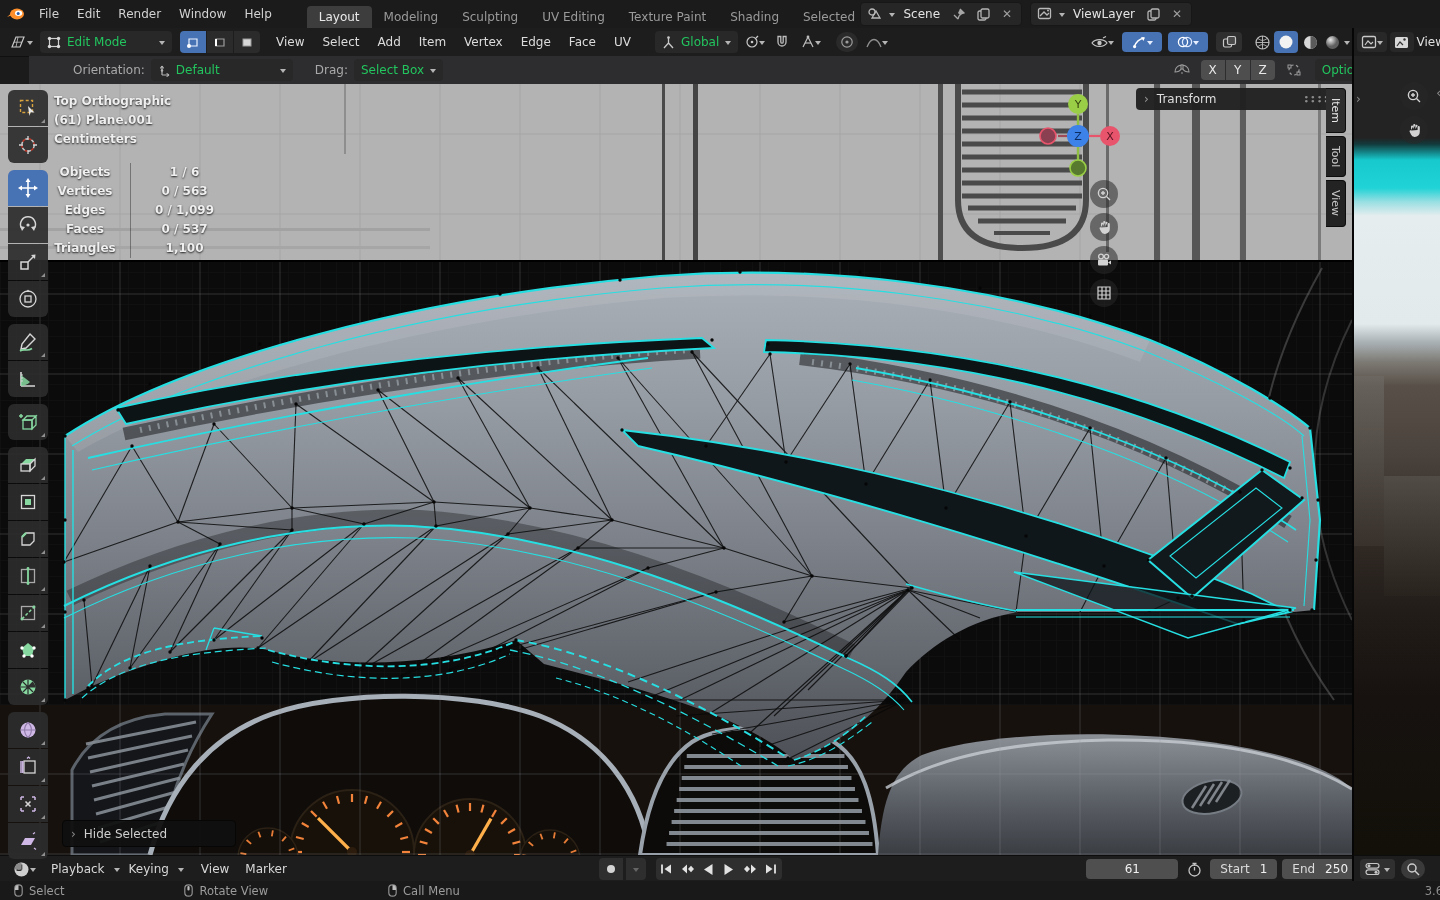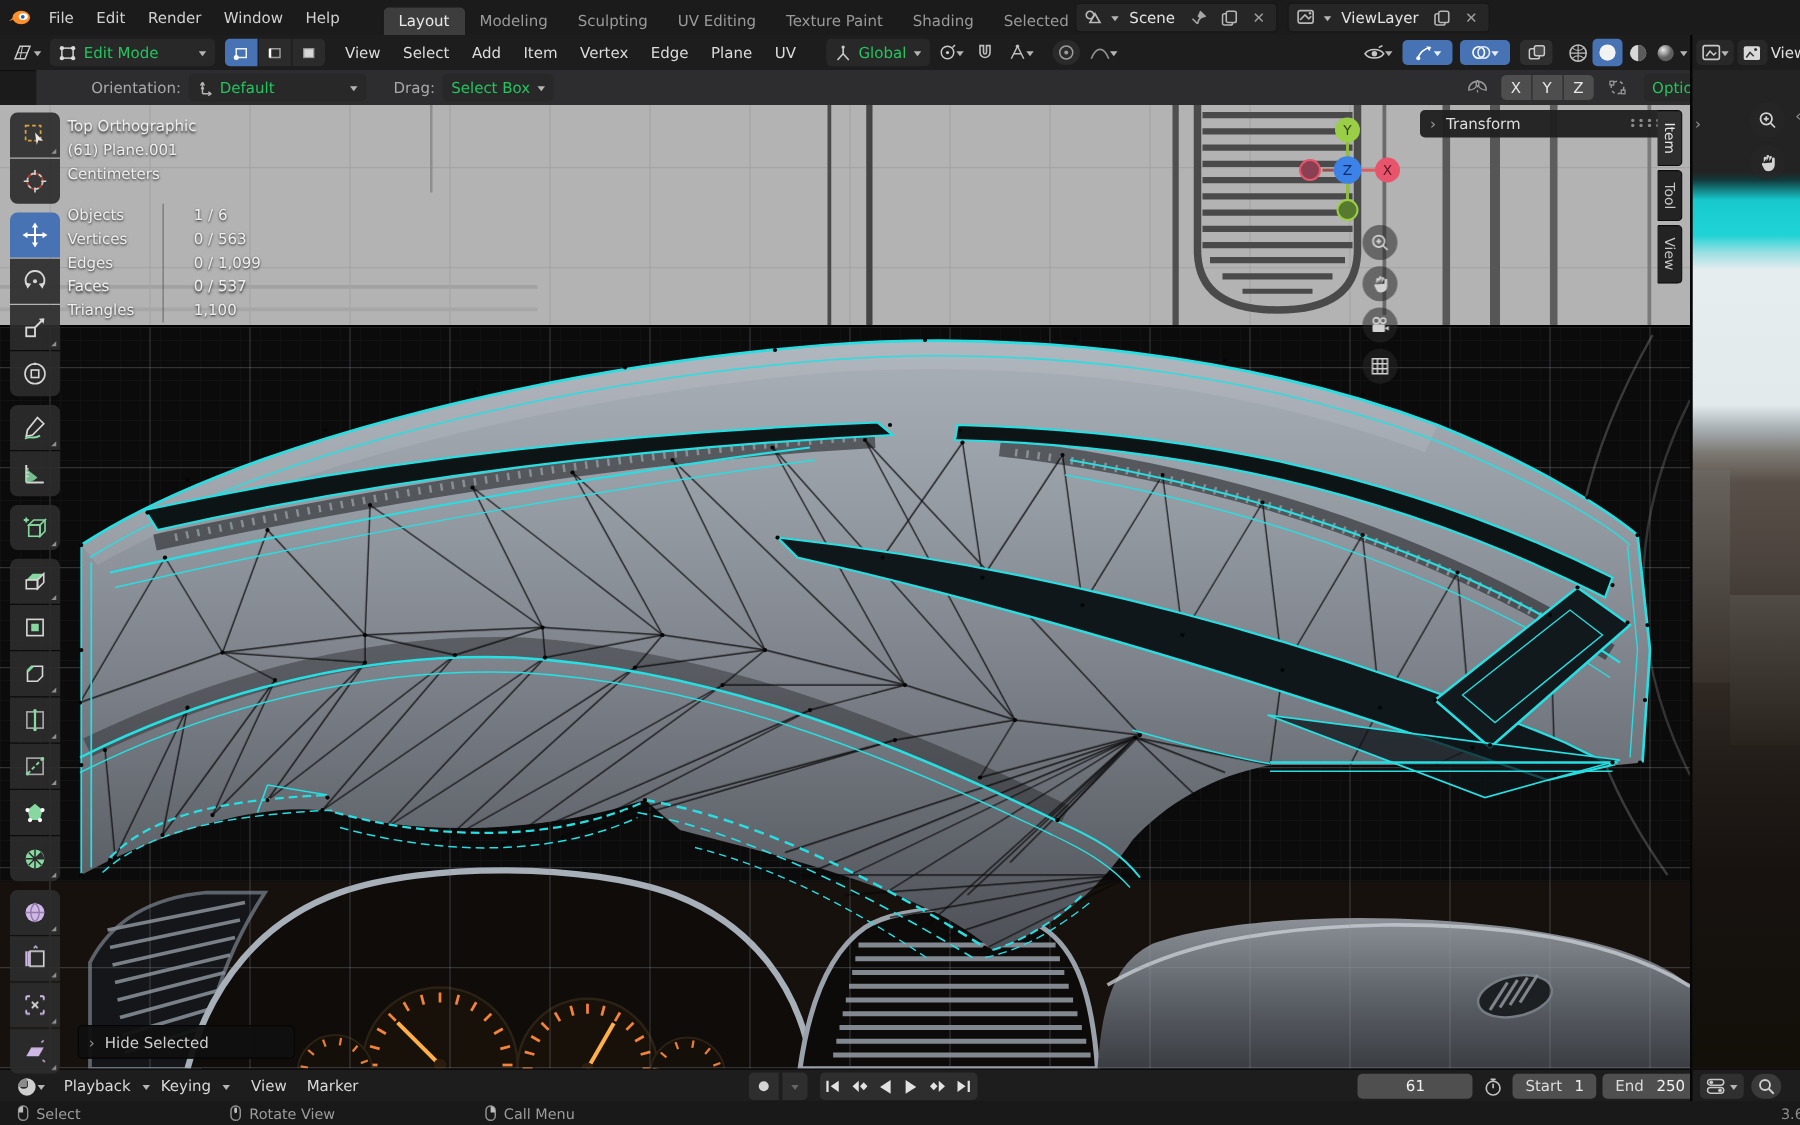--- a/index.html
+++ b/index.html
@@ -34,22 +34,22 @@
   
   #vpwrap{position:absolute;left:0;top:84px;width:1352px;height:771px;background:#0b0b0b;}
   
   .tcol{position:absolute;left:8px;top:6px;display:flex;flex-direction:column;gap:1px;z-index:5;}
   .tbtn{width:40px;height:36px;background:rgba(44,44,44,.92);display:flex;align-items:center;justify-content:center;position:relative;}
   .tbtn.rt{border-radius:6px 6px 0 0}.tbtn.rb{border-radius:0 0 6px 6px}.tbtn.ra{border-radius:6px}
   .tbtn.on{background:#4772b3;}
   .tbtn .opt{position:absolute;right:3px;bottom:3px;width:0;height:0;border-left:4px solid transparent;border-bottom:4px solid #909090;}
   .gap{height:5px}
   
-  .stats{position:absolute;left:54px;top:8px;color:#efefef;text-shadow:0 1px 2px rgba(0,0,0,.85);line-height:19px;z-index:4;}
-  .stats .dim{margin-top:14px;display:grid;grid-template-columns:62px auto;column-gap:14px;}
+  .stats{position:absolute;left:54px;top:8px;color:#efefef;text-shadow:0 1px 2px rgba(0,0,0,.85);line-height:19px;z-index:4;font-weight:bold;}
+  .stats .dim{margin-top:14px;display:grid;grid-template-columns:62px auto;column-gap:14px;text-align:center;}
   .stats .val{border-left:1px solid rgba(0,0,0,.35);padding-left:24px;}
   .opbox{position:absolute;left:62px;top:736px;width:156px;height:25px;background:rgba(16,16,16,.95);
          border:1px solid #060606;border-radius:4px;display:flex;align-items:center;color:#cfcfcf;padding:0 8px;gap:8px;z-index:4;}
   .tpanel{position:absolute;left:1136px;top:4px;width:186px;height:22px;background:rgba(32,32,32,.96);
           border-radius:4px;display:flex;align-items:center;padding:0 8px;gap:8px;color:#dedede;z-index:4;}
   .grip{margin-left:auto;color:#8b8b8b;font-size:9px;line-height:4px;letter-spacing:1px;}
   .sidetabs{position:absolute;left:1326px;top:4px;display:flex;flex-direction:column;gap:3px;z-index:4;}
   .stab{writing-mode:vertical-rl;padding:9px 3px;background:#232323;color:#c7c7c7;border:1px solid #0d0d0d;border-left:none;border-radius:0 4px 4px 0;font-size:11px;}
   .stab.on{background:#2e2e2e;color:#e8e8e8;}
   .gizmo{position:absolute;left:1032px;top:6px;z-index:4;}
@@ -185,21 +185,21 @@
             <rect x="3" y="3" width="8" height="7" fill="#d8d8d8" stroke="#9c9c9c" stroke-width="1"></rect>
           </svg>
       </span>
     </div>
     <span class="hmenu">View</span>
     <span class="hmenu">Select</span>
     <span class="hmenu">Add</span>
     <span class="hmenu">Item</span>
     <span class="hmenu">Vertex</span>
     <span class="hmenu">Edge</span>
-    <span class="hmenu">Plane</span>
+    <span class="hmenu">Face</span>
     <span class="hmenu">UV</span>
     <div class="dd" style="margin-left:14px">
       <svg width="13" height="13" viewBox="0 0 13 13">
           <path d="M6.5,1 L6.5,7 L2,12 M6.5,7 L11,12" stroke="#c9c9c9" stroke-width="1.3" fill="none"></path>
           <circle cx="6.5" cy="1.6" r="1.3" fill="#c9c9c9"></circle>
         </svg>
       <span>Global</span>
         <span class="chev"></span>
     </div>
     <span class="iconbtn" style="width:30px">

